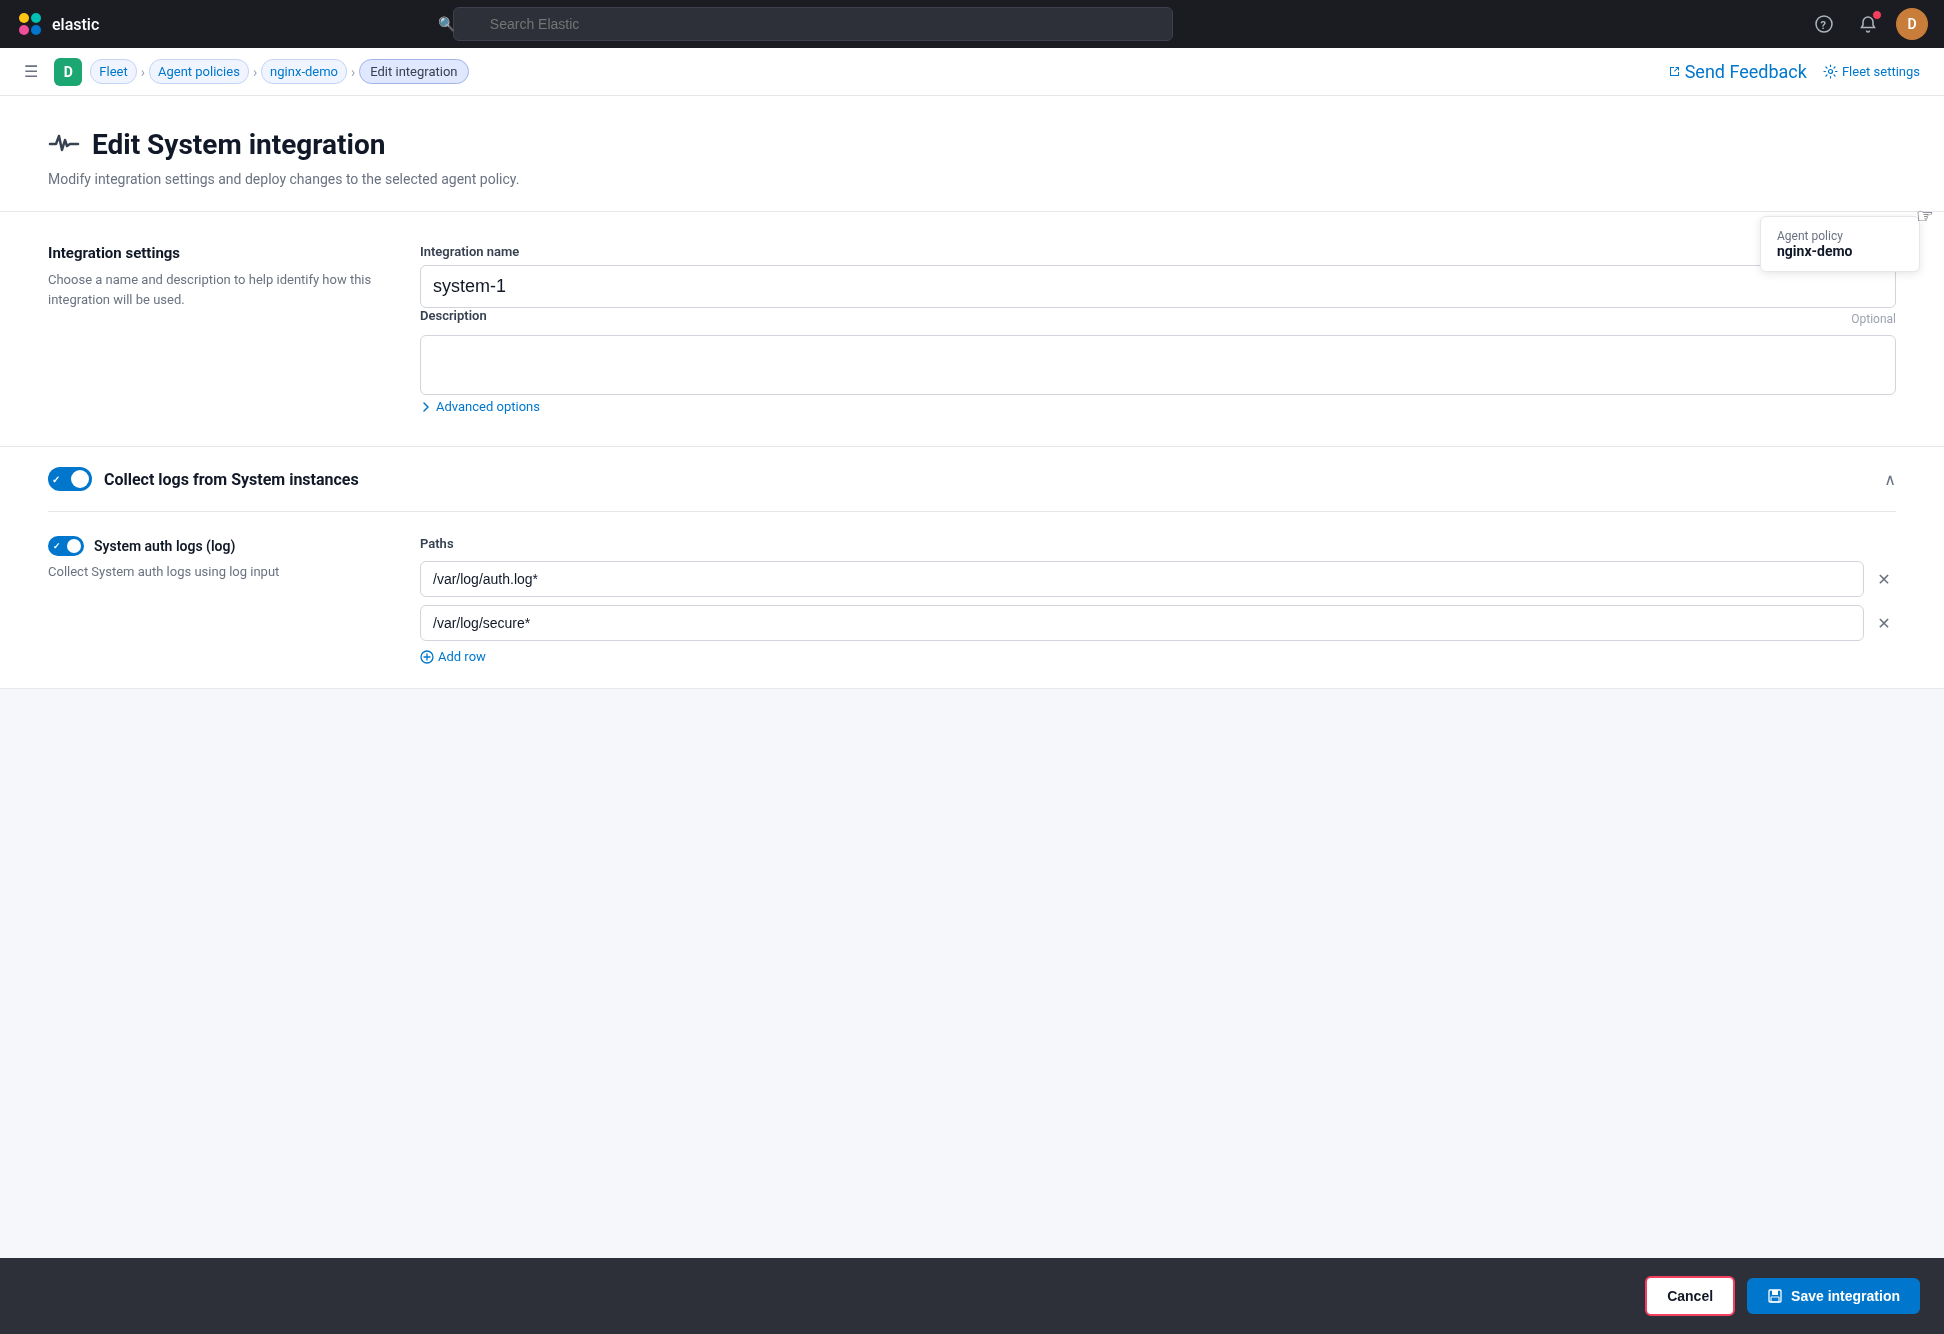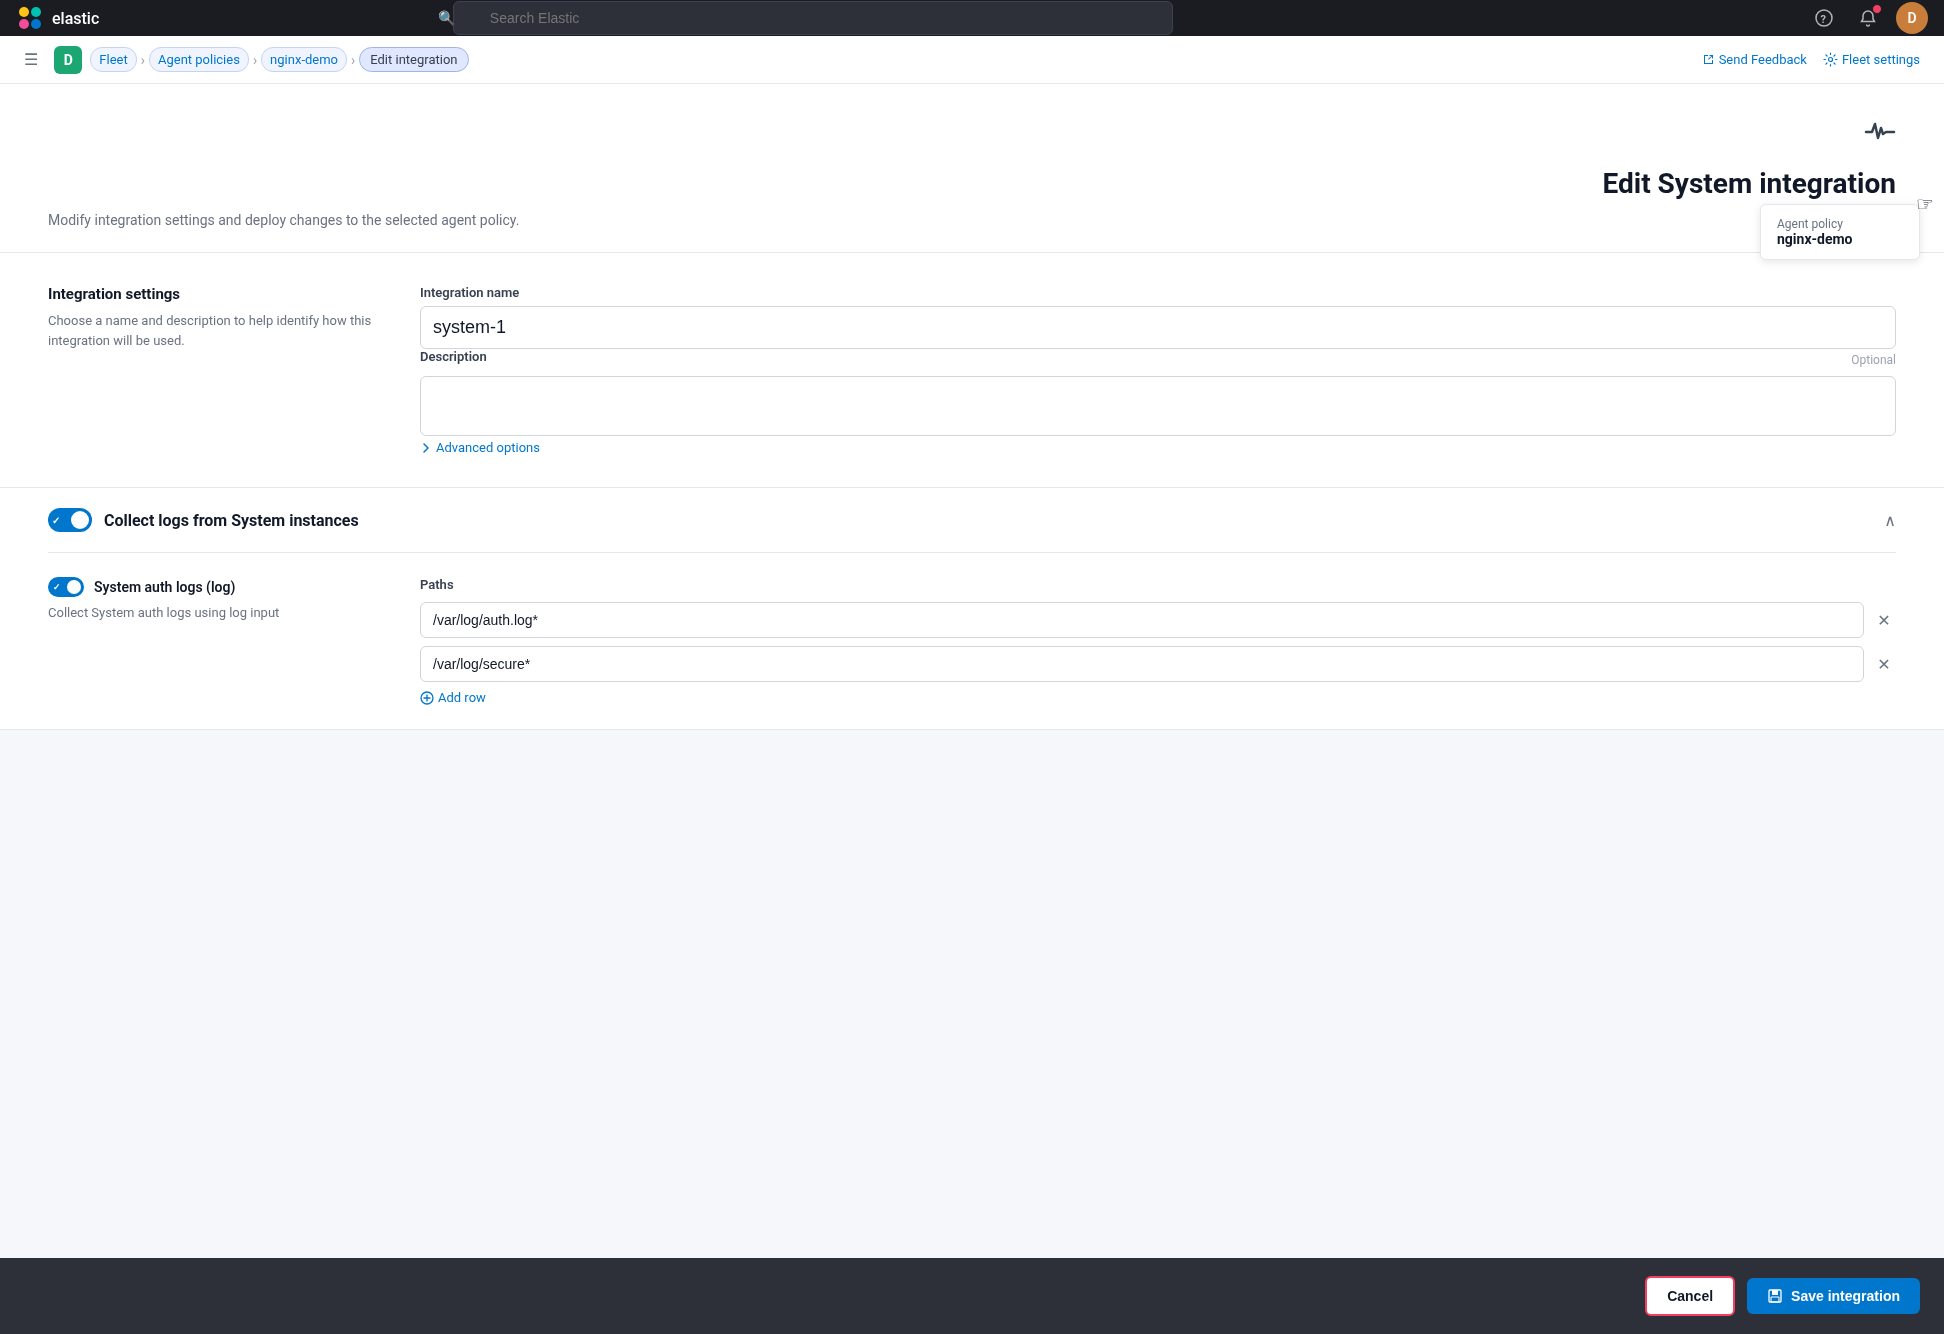--- a/index.html
+++ b/index.html
@@ -1,21 +1,21 @@
 <!DOCTYPE html>
 <html><head>
   <meta charset="utf-8">
   <style>
     * { box-sizing: border-box; margin: 0; padding: 0; }
     body { font-family: -apple-system, BlinkMacSystemFont, 'Segoe UI', Roboto, sans-serif; background: #f5f7fa; color: #1a1a2e; }
 
     
     .top-nav {
       background: #1a1c21;
-      height: 36px;
+      height: 48px;
       display: flex;
       align-items: center;
       padding: 0 16px;
       position: relative;
     }
     .elastic-logo {
       display: flex;
       align-items: center;
       gap: 8px;
     }
@@ -157,21 +157,21 @@
       border-radius: 16px;
     }
     .breadcrumb-actions {
       display: flex;
       align-items: center;
       gap: 16px;
       margin-left: auto;
     }
     .feedback-link {
       color: #0077cc;
-      font-size: 13px;
+      font-size: 18px;
       cursor: pointer;
       display: flex;
       align-items: center;
       gap: 4px;
       text-decoration: none;
     }
     .fleet-settings-link {
       color: #0077cc;
       font-size: 13px;
       cursor: pointer;
@@ -211,24 +211,23 @@
     }
 
     .page-header {
       background: #fff;
       padding: 32px 48px 24px;
       border-bottom: 1px solid #e5e7eb;
       position: relative;
     }
     .page-title-row {
       display: flex;
-      align-items: flex-end;
+      align-items: flex-start;
       gap: 12px;
-      margin-bottom: 12px;
-      flex-direction: column;
+      margin-bottom: 4px;
     }
     .heartbeat-icon {
       color: #374151;
       font-size: 28px;
     }
     .page-title {
       font-size: 28px;
       font-weight: 700;
       color: #111827;
     }

